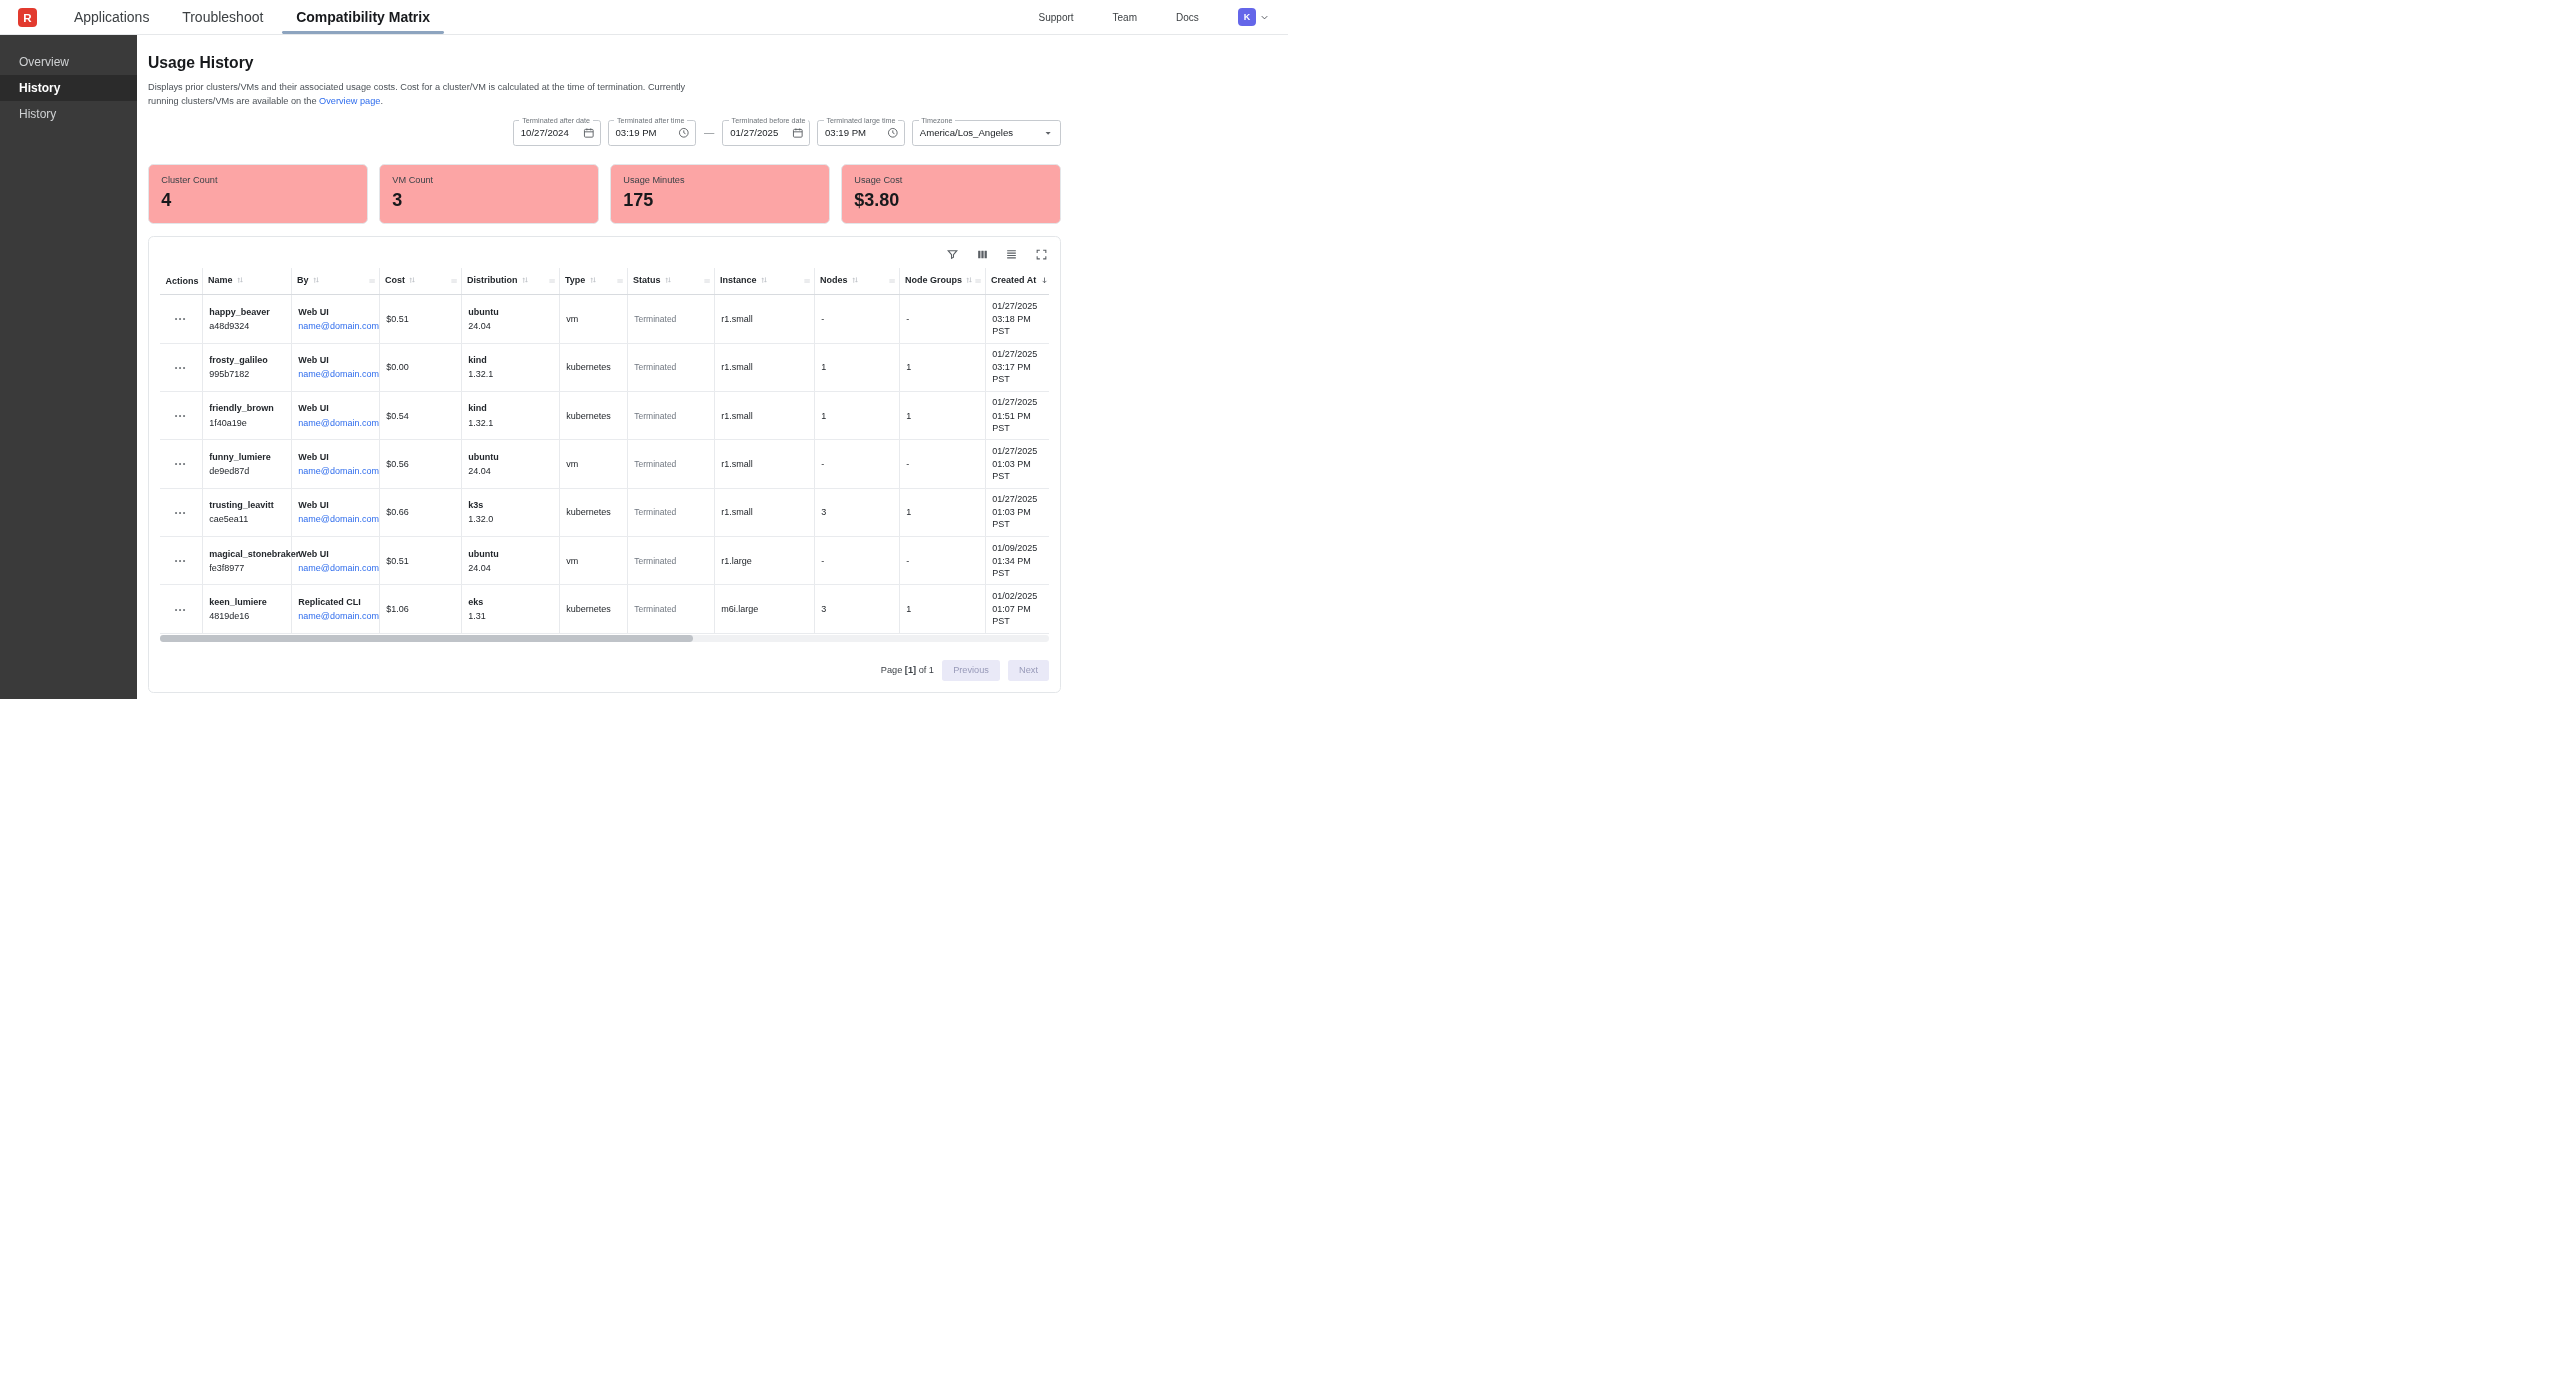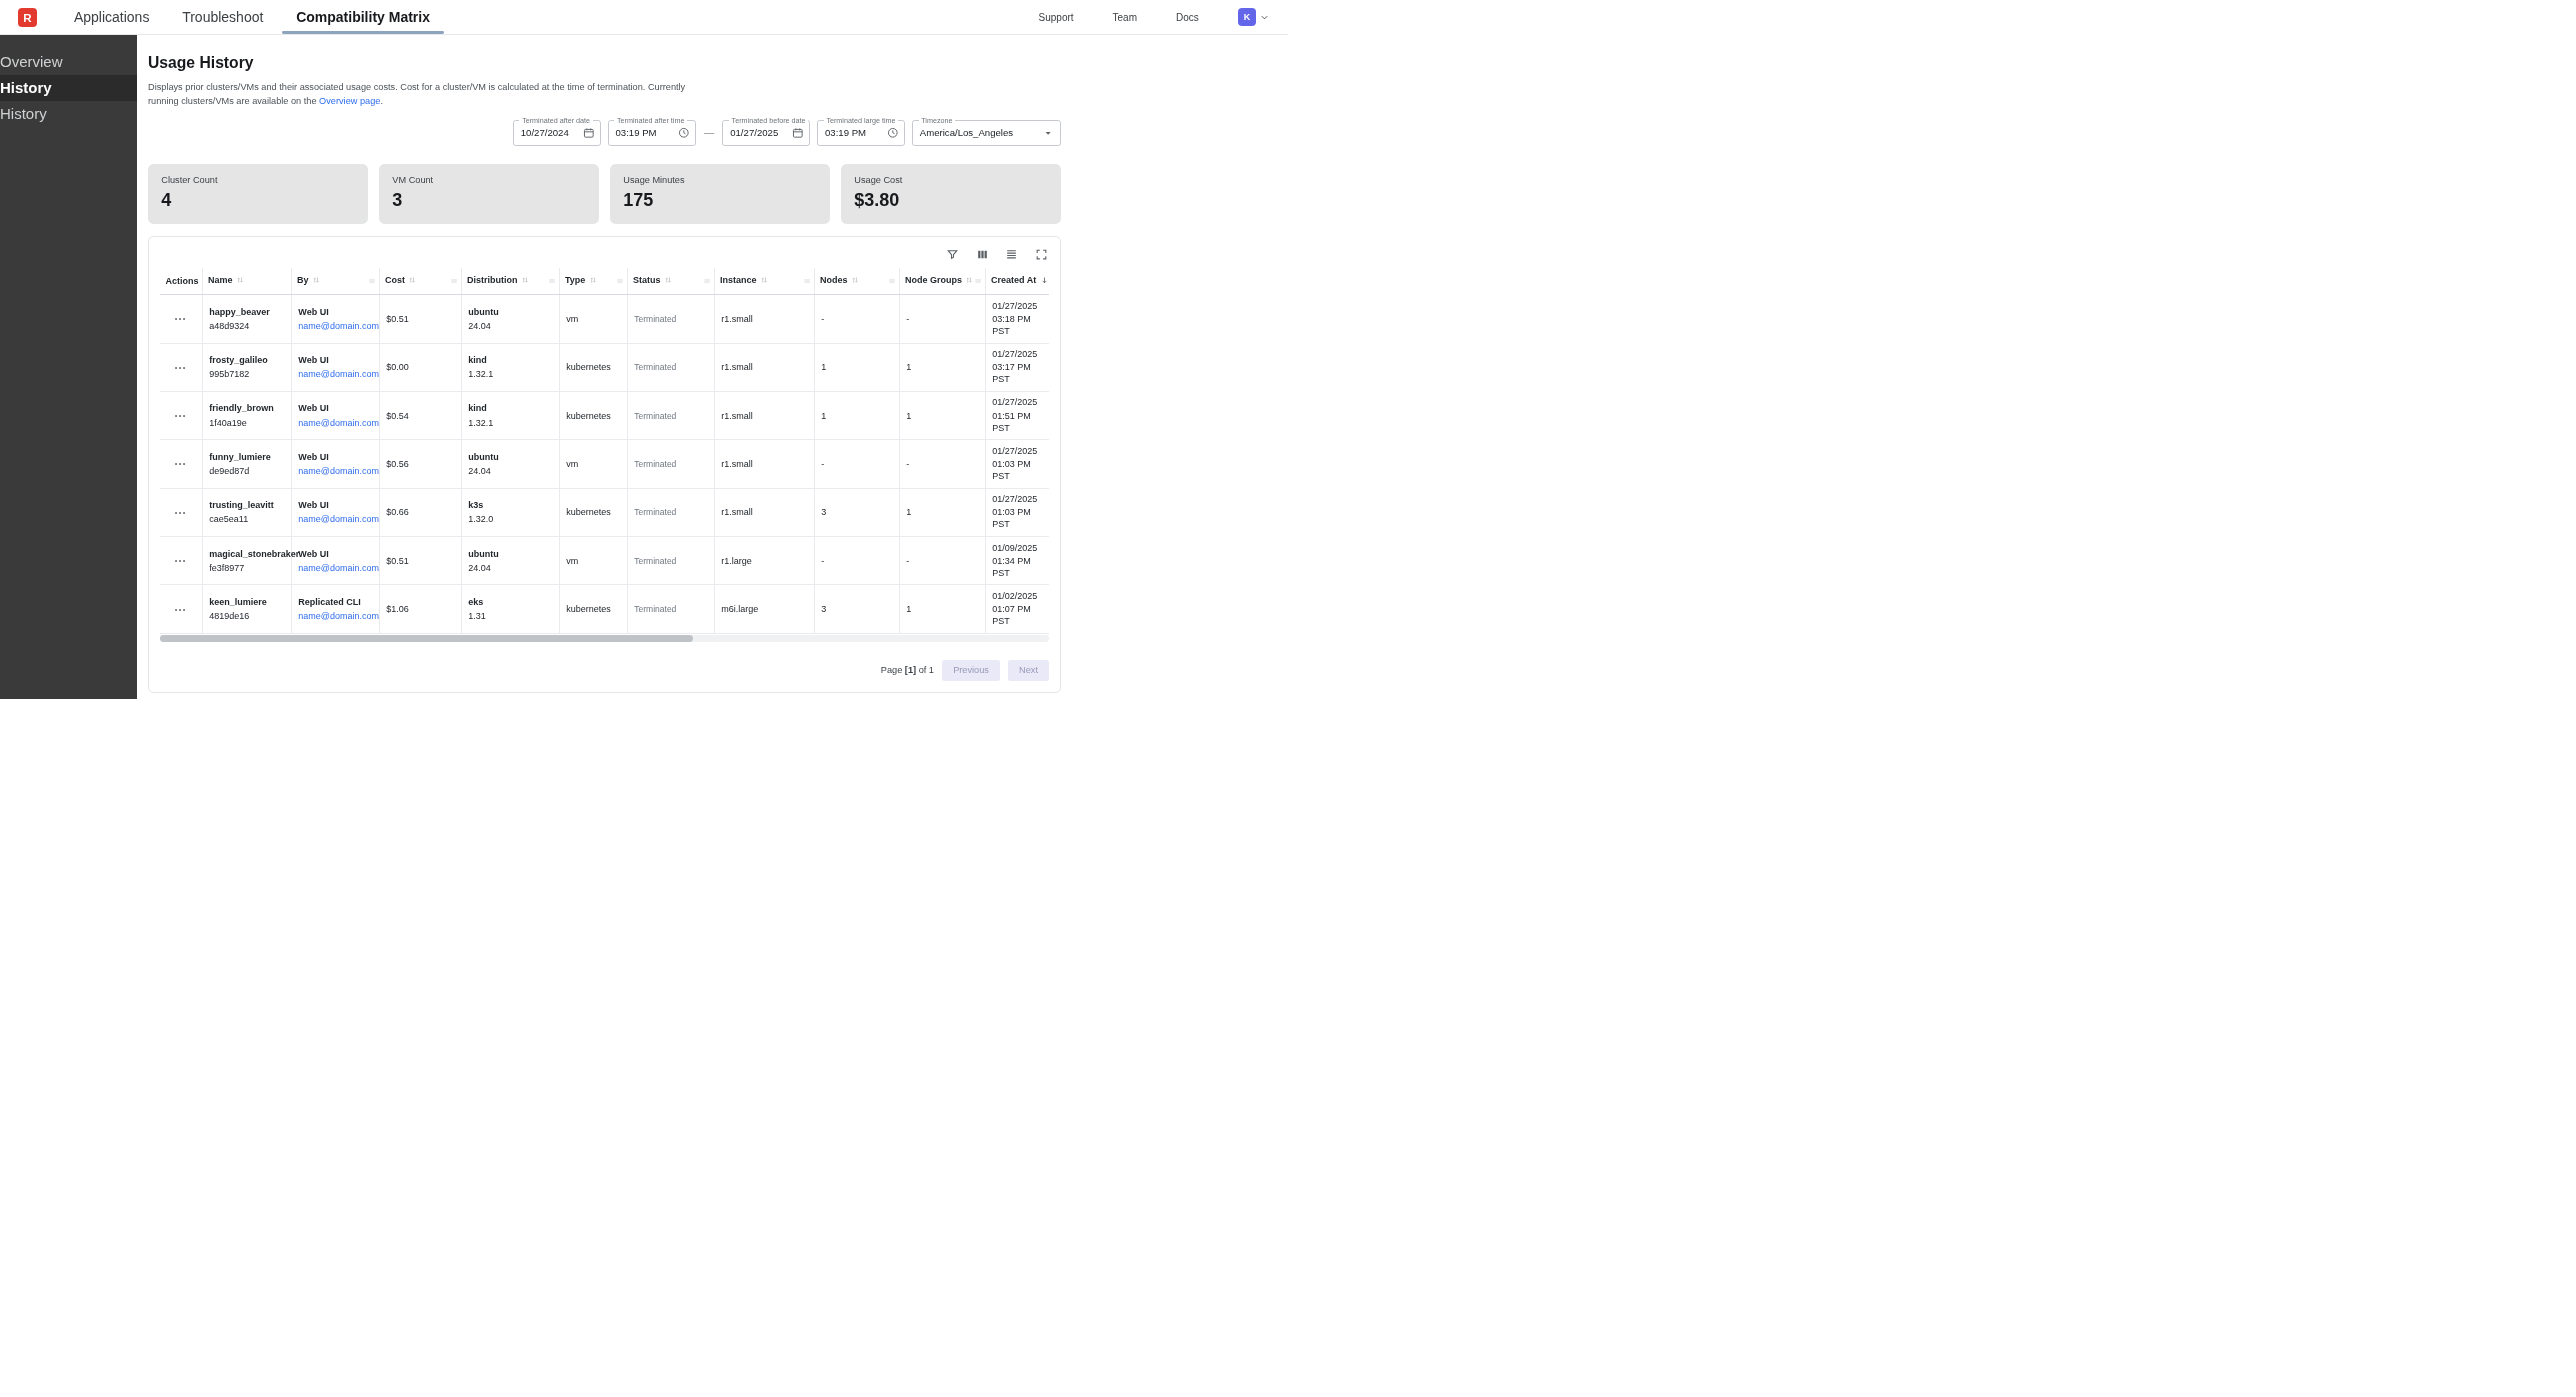--- a/index.html
+++ b/index.html
@@ -15,21 +15,21 @@
   .nav-item.active .underline { position:absolute; left:2.7px; right:2.7px; bottom:0; height:2.7px; background:#8da4bf; border-radius:1.4px; }
   .nav-right { margin-left:auto; display:flex; align-items:center; gap:39px; padding-right:18px; }
   .nav-link { font-size:10px; color:#3c4043; cursor:pointer; }
   .avatar-wrap { display:flex; align-items:center; gap:2.7px; cursor:pointer; }
   .avatar { width:18.5px; height:18.5px; border-radius:4.1px; background:#6466e9; color:#fff; font-size:9px; font-weight:700;
             display:flex; align-items:center; justify-content:center; }
 
   
   .layout { display:flex; height:664px; }
   .sidebar { width:137px; background:#3a3a3a; padding-top:13.7px; flex-shrink:0; }
-  .side-item { height:26px; display:flex; align-items:center; font-size:15px; color:#cfd1d3; cursor:pointer; }
+  .side-item { height:26px; display:flex; align-items:center; padding-left:19px; font-size:12px; color:#cfd1d3; cursor:pointer; }
   .side-item.active { background:#2b2b2b; color:#fff; font-weight:600; }
 
   .main { flex:1; padding:19px 0 0 11px; overflow:hidden; }
   .content { width:913px; }
 
   
   .page-title { font-size:15.7px; font-weight:700; color:#17191c; margin-bottom:8.2px; }
   .page-desc { font-size:9.2px; line-height:1.55; color:#4c5258; max-width:547px; }
   .page-desc a { color:#2f6ded; text-decoration:none; cursor:pointer; }
 
@@ -39,21 +39,21 @@
            padding:0 5.5px 0 6.8px; background:#fff; cursor:pointer; }
   .field-label { position:absolute; top:-4.8px; left:5.5px; font-size:7.2px; color:#6d7379; background:#fff; padding:0 2.7px; white-space:nowrap; }
   .field-value { font-size:9.6px; color:#202428; white-space:nowrap; flex:1; }
   .f-date, .f-time { width:88px; }
   .f-tz { width:149px; }
   .field svg { flex-shrink:0; margin-left:5.5px; }
   .dash { color:#8a8f94; font-size:10.3px; padding:0 1.4px; }
 
   
   .stats-row { display:flex; gap:11px; margin-top:18px; }
-  .stat-card { flex:1; border:0.7px solid #e3e6e9; border-radius:5.5px; padding:10.3px 12.3px; height:60px; background:#e5e5e5; }
+  .stat-card { flex:1; border:0.7px solid #e3e6e9; border-radius:5.5px; padding:10.3px 12.3px; height:60px; background:#fca5a5; }
   .stat-label { font-size:9.2px; color:#3c4248; }
   .stat-value { font-size:18px; font-weight:700; color:#17191c; margin-top:4.8px; }
 
   
   .table-card { border:0.7px solid #e3e6e9; border-radius:5.5px; margin-top:12.3px; padding:5.5px 11px 11px; background:#fff; }
   .table-toolbar { display:flex; justify-content:flex-end; align-items:center; gap:16.4px; padding:5.5px 1.4px 6.8px; }
   .tb-icon { cursor:pointer; display:flex; }
 
   table { width:100%; border-collapse:collapse; table-layout:fixed; }
   th { text-align:left; font-size:9px; font-weight:700; color:#1f2328; padding:7.5px 5.5px; border-bottom:0.7px solid #d8dbdf;

